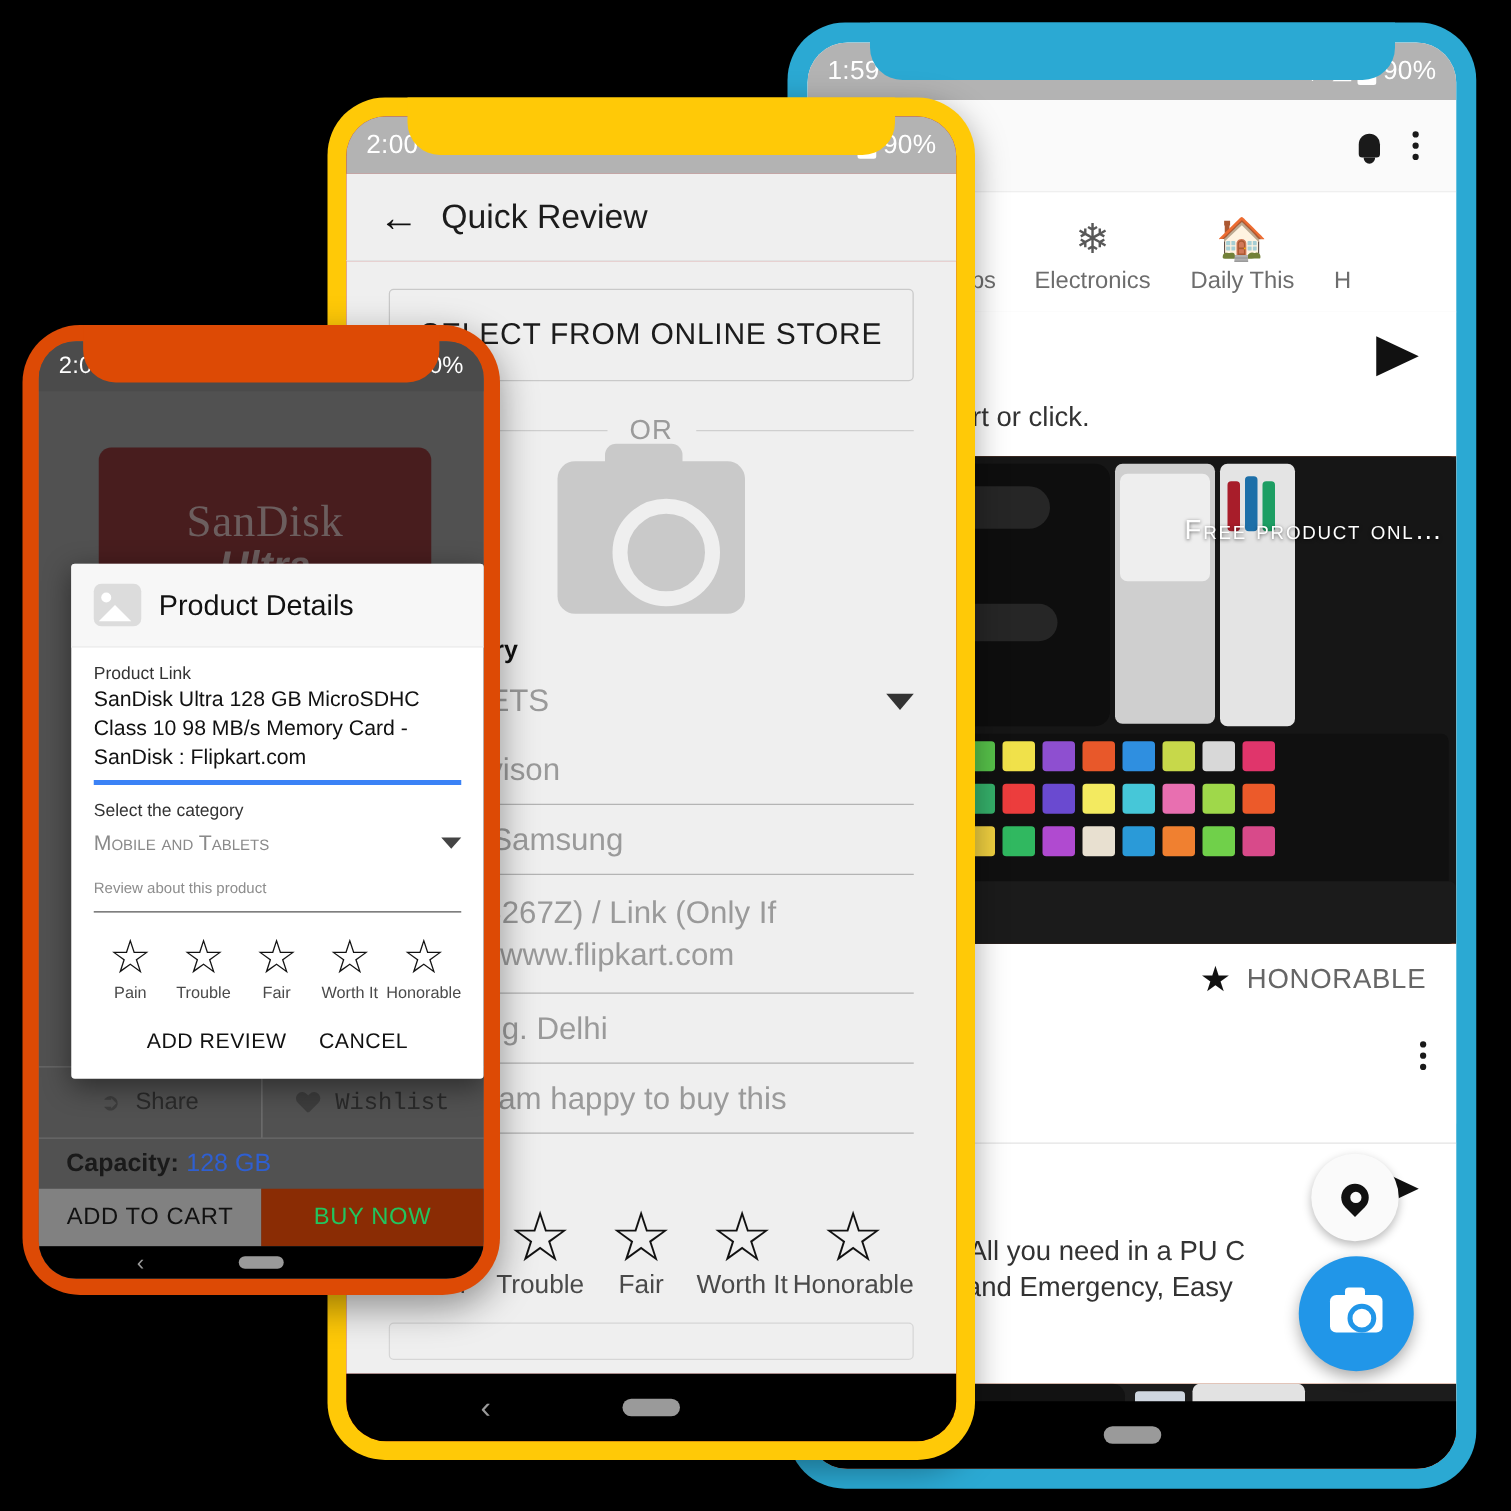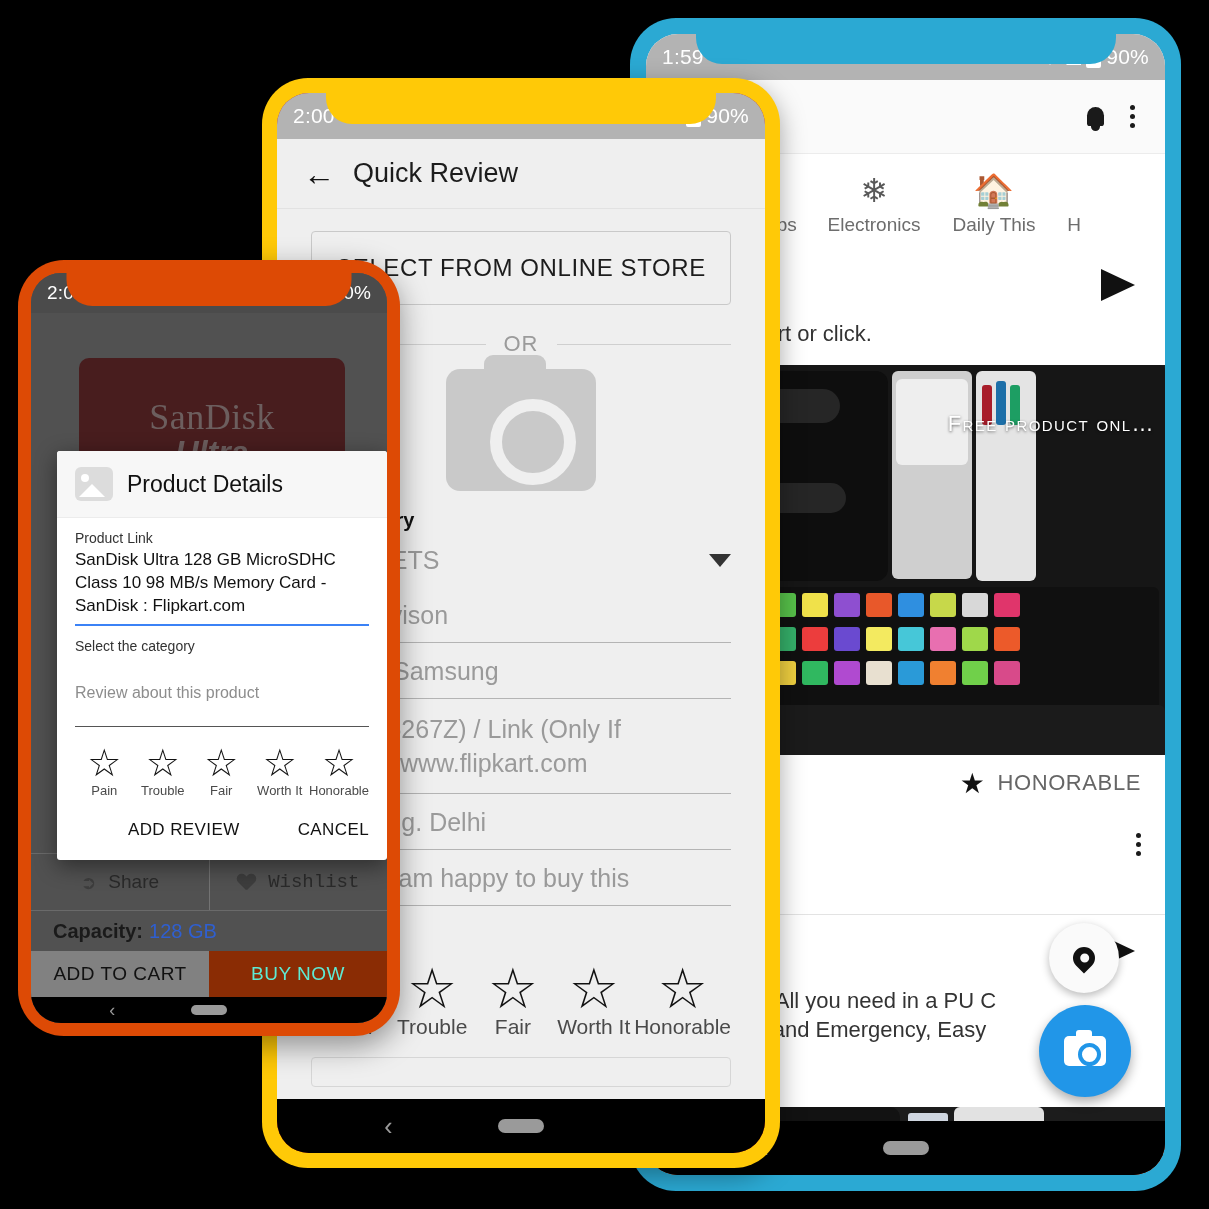--- a/index.html
+++ b/index.html
@@ -117,47 +117,47 @@
   .dialog{position:absolute;left:26px;top:178px;width:330px;background:#fff;border-radius:3px;
           box-shadow:0 6px 22px rgba(0,0,0,.45);overflow:hidden;}
   .dlg-head{display:flex;align-items:center;gap:14px;padding:16px 18px;background:#f7f7f7;border-bottom:1px solid #ececec;}
   .img-ic{width:38px;height:34px;background:#dcdcdc;border-radius:6px;position:relative;}
   .img-ic:before{content:"";position:absolute;left:6px;top:7px;width:8px;height:8px;background:#fff;border-radius:50%;}
   .img-ic:after{content:"";position:absolute;left:4px;bottom:4px;width:0;height:0;
                 border-left:13px solid transparent;border-right:13px solid transparent;border-bottom:13px solid #fff;}
   .dlg-title{font-size:23px;color:#111;}
   .dlg-body{padding:12px 18px 16px;}
   .d-lbl{font-size:14px;color:#333;margin-bottom:3px;}
-  .d-val{font-size:17px;color:#111;line-height:1.35;border-bottom:2px solid #3b82f6;padding-bottom:6px;}
+  .d-val{font-size:17px;color:#111;line-height:1.35;border-bottom:4px solid #3b82f6;padding-bottom:6px;}
   .d-sel{display:flex;align-items:center;justify-content:space-between;font-size:17px;color:#8a8a8a;
          font-variant:small-caps;padding:6px 0 6px;}
   .d-sel .caret2{width:0;height:0;border-left:8px solid transparent;border-right:8px solid transparent;border-top:9px solid #444;}
-  .d-ph{font-size:16px;color:#8d8d8d;border-bottom:1px solid #555;padding:6px 0 24px;margin-top:24px;}
+  .d-ph{font-size:12px;color:#8d8d8d;border-bottom:1px solid #555;padding:6px 0 12px;margin-top:6px;}
   .d-stars{display:flex;margin-top:16px;}
   .d-stars .it{flex:1;text-align:center;}
   .d-stars .it .s{font-size:38px;line-height:40px;color:#111;}
   .d-stars .it .t{font-size:13px;color:#4a4a4a;}
-  .d-actions{display:flex;justify-content:flex-end;gap:58px;margin-top:22px;padding-bottom:4px;}
+  .d-actions{display:flex;justify-content:center;gap:26px;margin-top:22px;padding-bottom:4px;}
   .d-actions div{font-size:17px;color:#111;letter-spacing:.4px;}
   .o-actions{position:absolute;left:0;right:0;bottom:112px;height:56px;display:flex;
              border-top:1px solid rgba(255,255,255,.15);border-bottom:1px solid rgba(255,255,255,.15);}
   .o-actions .half{flex:1;display:flex;align-items:center;justify-content:center;gap:12px;
                    color:#2a2a2a;font-size:19px;}
   .o-actions .half+.half{border-left:1px solid rgba(255,255,255,.2);font-family:Liberation Mono, monospace;}
   .heart{width:19px;height:17px;position:relative;}
   .heart:before,.heart:after{content:"";position:absolute;top:0;width:10px;height:16px;background:#3d3d3d;border-radius:10px 10px 0 0;}
   .heart:before{left:9px;transform:rotate(-45deg);transform-origin:0 100%;}
   .heart:after{left:0;transform:rotate(45deg);transform-origin:100% 100%;}
   .cap-row{position:absolute;left:0;right:0;bottom:72px;height:40px;display:flex;align-items:center;
            padding-left:22px;font-size:20px;color:#1a1a1a;}
   .cap-row b{font-weight:bold;}
   .cap-row span{color:#2f5fd0;margin-left:6px;}
   .o-buy{position:absolute;left:0;right:0;bottom:26px;height:46px;display:flex;}
   .o-buy .b1{flex:1;display:flex;align-items:center;justify-content:center;background:#818181;color:#111;font-size:19px;letter-spacing:.5px;}
-  .o-buy .b2{flex:1;display:flex;align-items:center;justify-content:center;background:#8a2c04;color:#5eead4;font-size:19px;letter-spacing:.5px;}
+  .o-buy .b2{flex:1;display:flex;align-items:center;justify-content:center;background:#8a2c04;color:#22c55e;font-size:19px;letter-spacing:.5px;}
   #phone-orange .navbar{height:26px;}
   #phone-orange .navbar .pill{width:36px;height:10px;}
   #phone-orange .navbar .back{font-size:18px;}
 </style>
 </head>
 <body>
 
 <div class="stage">
 
   <div class="phone" id="phone-blue">
@@ -428,20 +428,24 @@
       <div class="dialog">
         <div class="dlg-head">
           <span class="img-ic"></span>
           <span class="dlg-title">Product Details</span>
         </div>
         <div class="dlg-body">
           <div class="d-lbl">Product Link</div>
           <div class="d-val">SanDisk Ultra 128 GB MicroSDHC Class 10 98 MB/s Memory Card - SanDisk : Flipkart.com</div>
 
           <div class="d-lbl" style="margin-top:12px;">Select the category</div>
+          <div class="d-sel">
+            <span>Mobile and Tablets</span>
+            <span class="caret2"></span>
+          </div>
 
           <div class="d-ph">Review about this product</div>
 
           <div class="d-stars">
             <div class="it">
               <div class="s">☆</div>
               <div class="t">Pain</div>
             </div>
             <div class="it">
               <div class="s">☆</div>

